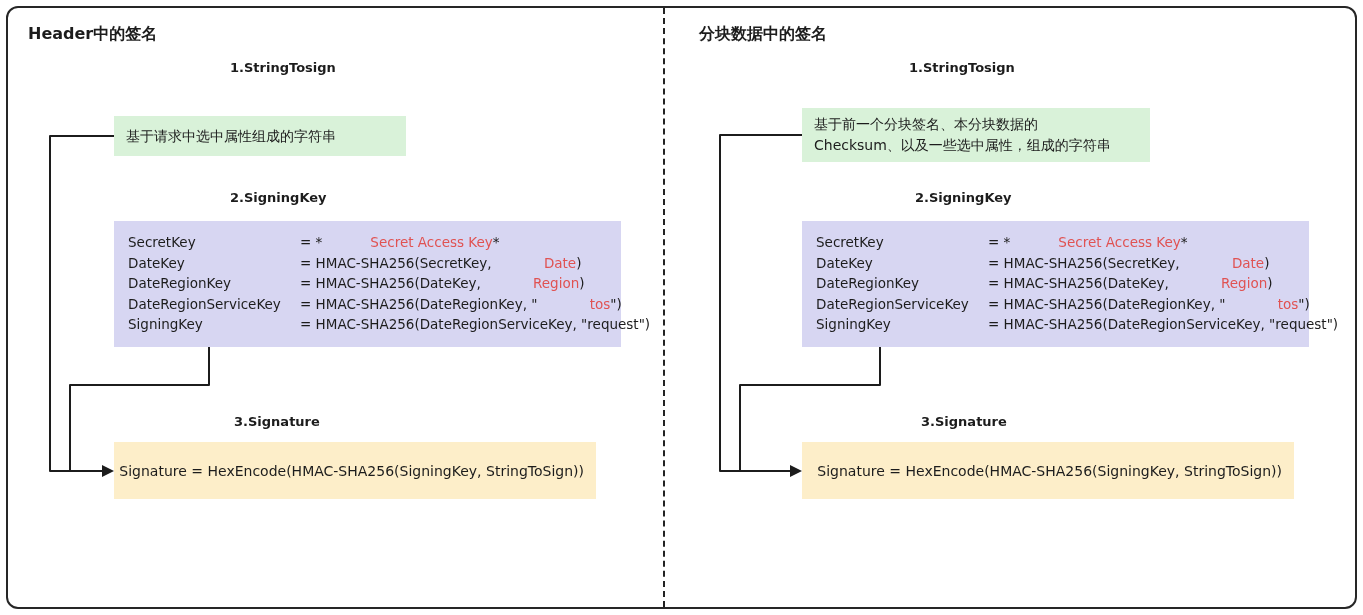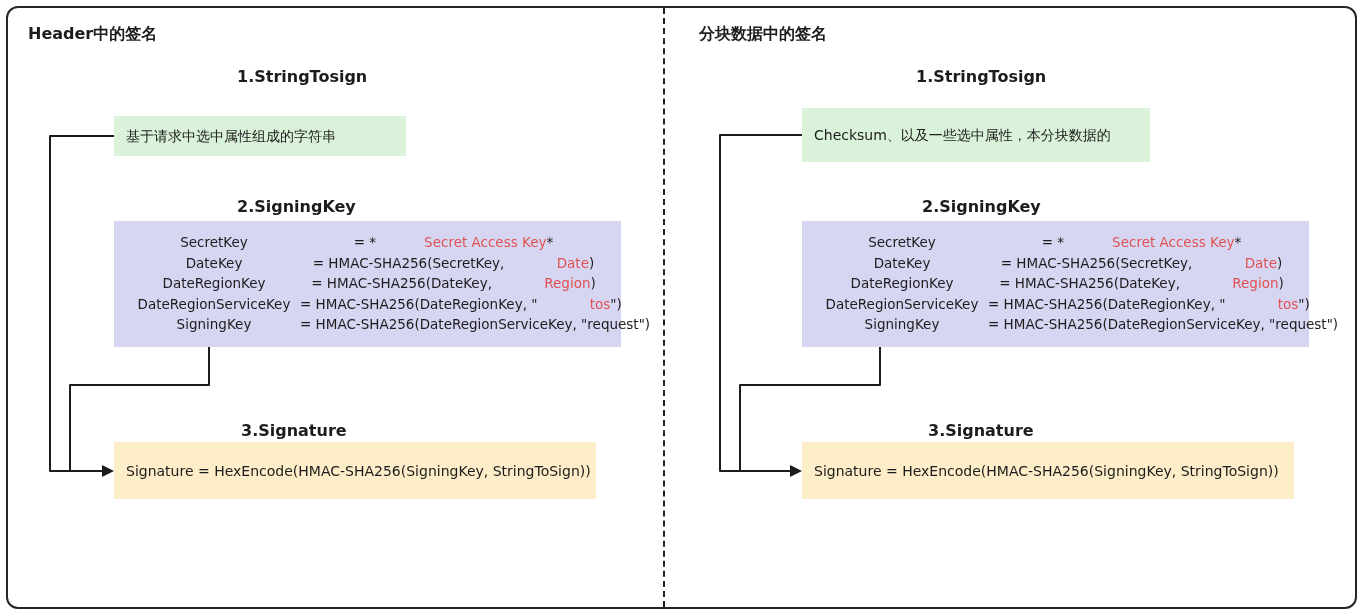--- a/index.html
+++ b/index.html
@@ -41,56 +41,56 @@
   .arrowhead { fill: #1c1c1c; stroke: none; }
   .panel-title {
     position: absolute;
     margin: 0;
     font-size: 16px;
     font-weight: bold;
     white-space: nowrap;
   }
   .step {
     position: absolute;
-    margin: 11px;
-    font-size: 16px;
+    margin: 4px;
+    font-size: 13px;
     font-weight: bold;
     white-space: nowrap;
   }
   .box { position: absolute; }
   .green-box {
     background: var(--green_box, #d9f2d9);
     padding: 6px 12px;
     font-size: 14px;
     line-height: 21px;
     display: flex;
     flex-direction: column;
     justify-content: center;
     white-space: nowrap;
   }
   .purple-box {
     background: var(--purple_box, #d7d6f2);
     padding: 11px 14px;
     font-size: 13.5px;
     white-space: nowrap;
-    text-align: center;
   }
   .code-row {
     display: grid;
     grid-template-columns: 172px 1fr;
     line-height: 20.5px;
   }
   .red { color: var(--red_text, #e05252); margin-left: 48px; }
   .yellow-box {
     background: var(--yellow_box, #fdeec9);
     display: flex;
     align-items: center;
     padding: 0 12px;
     font-size: 14px;
     white-space: nowrap;
+    justify-content: flex-end;
   }
 </style>
 </head>
 <body>
 
 <div class="frame">
 
   <section class="panel panel-left">
     <svg class="connectors" width="655" height="599" viewBox="0 0 655 599">
       <path class="conn" d="M106,128 H42 V463 H94"></path>
@@ -143,21 +143,22 @@
       <path class="conn" d="M137,127 H55 V463 H125"></path>
       <path class="conn" d="M215,339 V377 H75 V463"></path>
       <polygon class="arrowhead" points="125,457 137,463 125,469"></polygon>
     </svg>
 
     <h2 class="panel-title" style="left:10px; top:16px;margin-left:24px;">分块数据中的签名</h2>
 
     <h3 class="step" style="left:240px; top:48px;">1.StringTosign</h3>
 
     <div class="box green-box" style="left:137px; top:100px; width:348px; height:54px;">
-      <div>Checksum、以及一些选中属性，本分块数据的</div>
+      <div>基于前一个分块签名、本分块数据的</div>
+      <div>Checksum、以及一些选中属性，组成的字符串</div>
     </div>
 
     <h3 class="step" style="left:246px; top:178px;">2.SigningKey</h3>
 
     <div class="box purple-box" style="left:137px; top:213px; width:507px; height:126px;">
       <div class="code-row">
         <span class="code-key">SecretKey</span>
         <span class="code-val"><span>= *</span><span class="red">Secret Access Key</span><span>*</span></span>
       </div>
       <div class="code-row">

